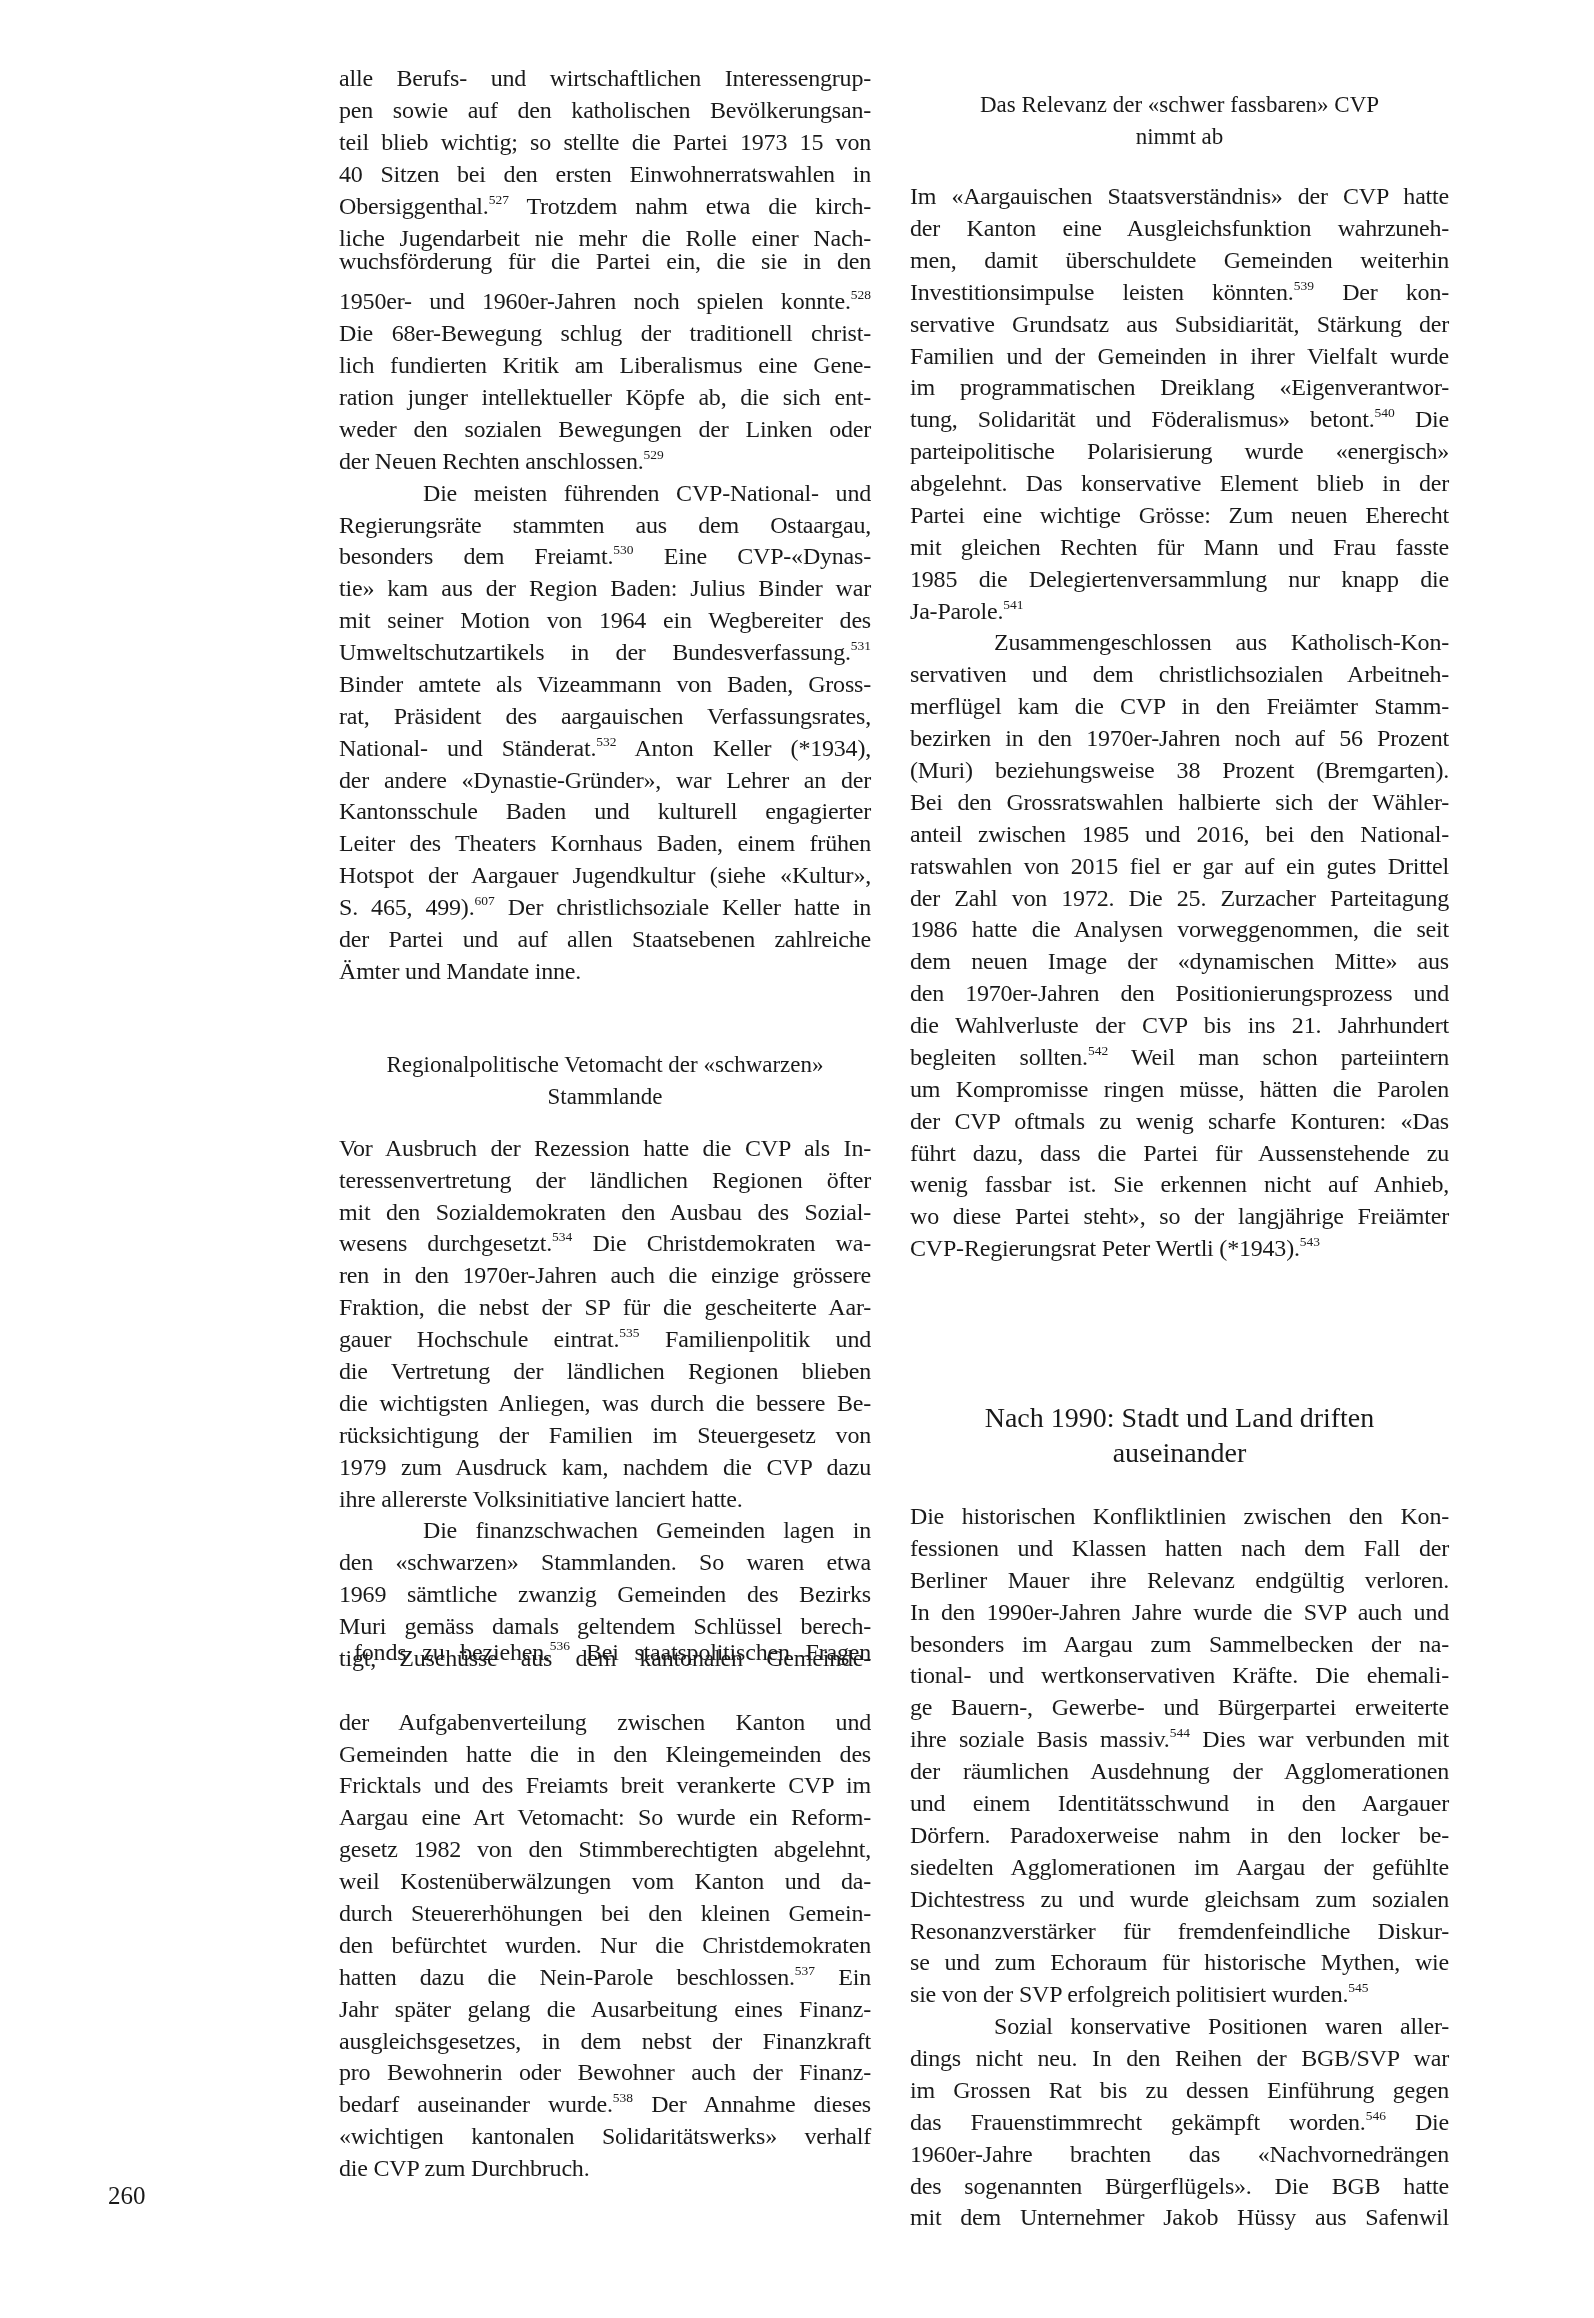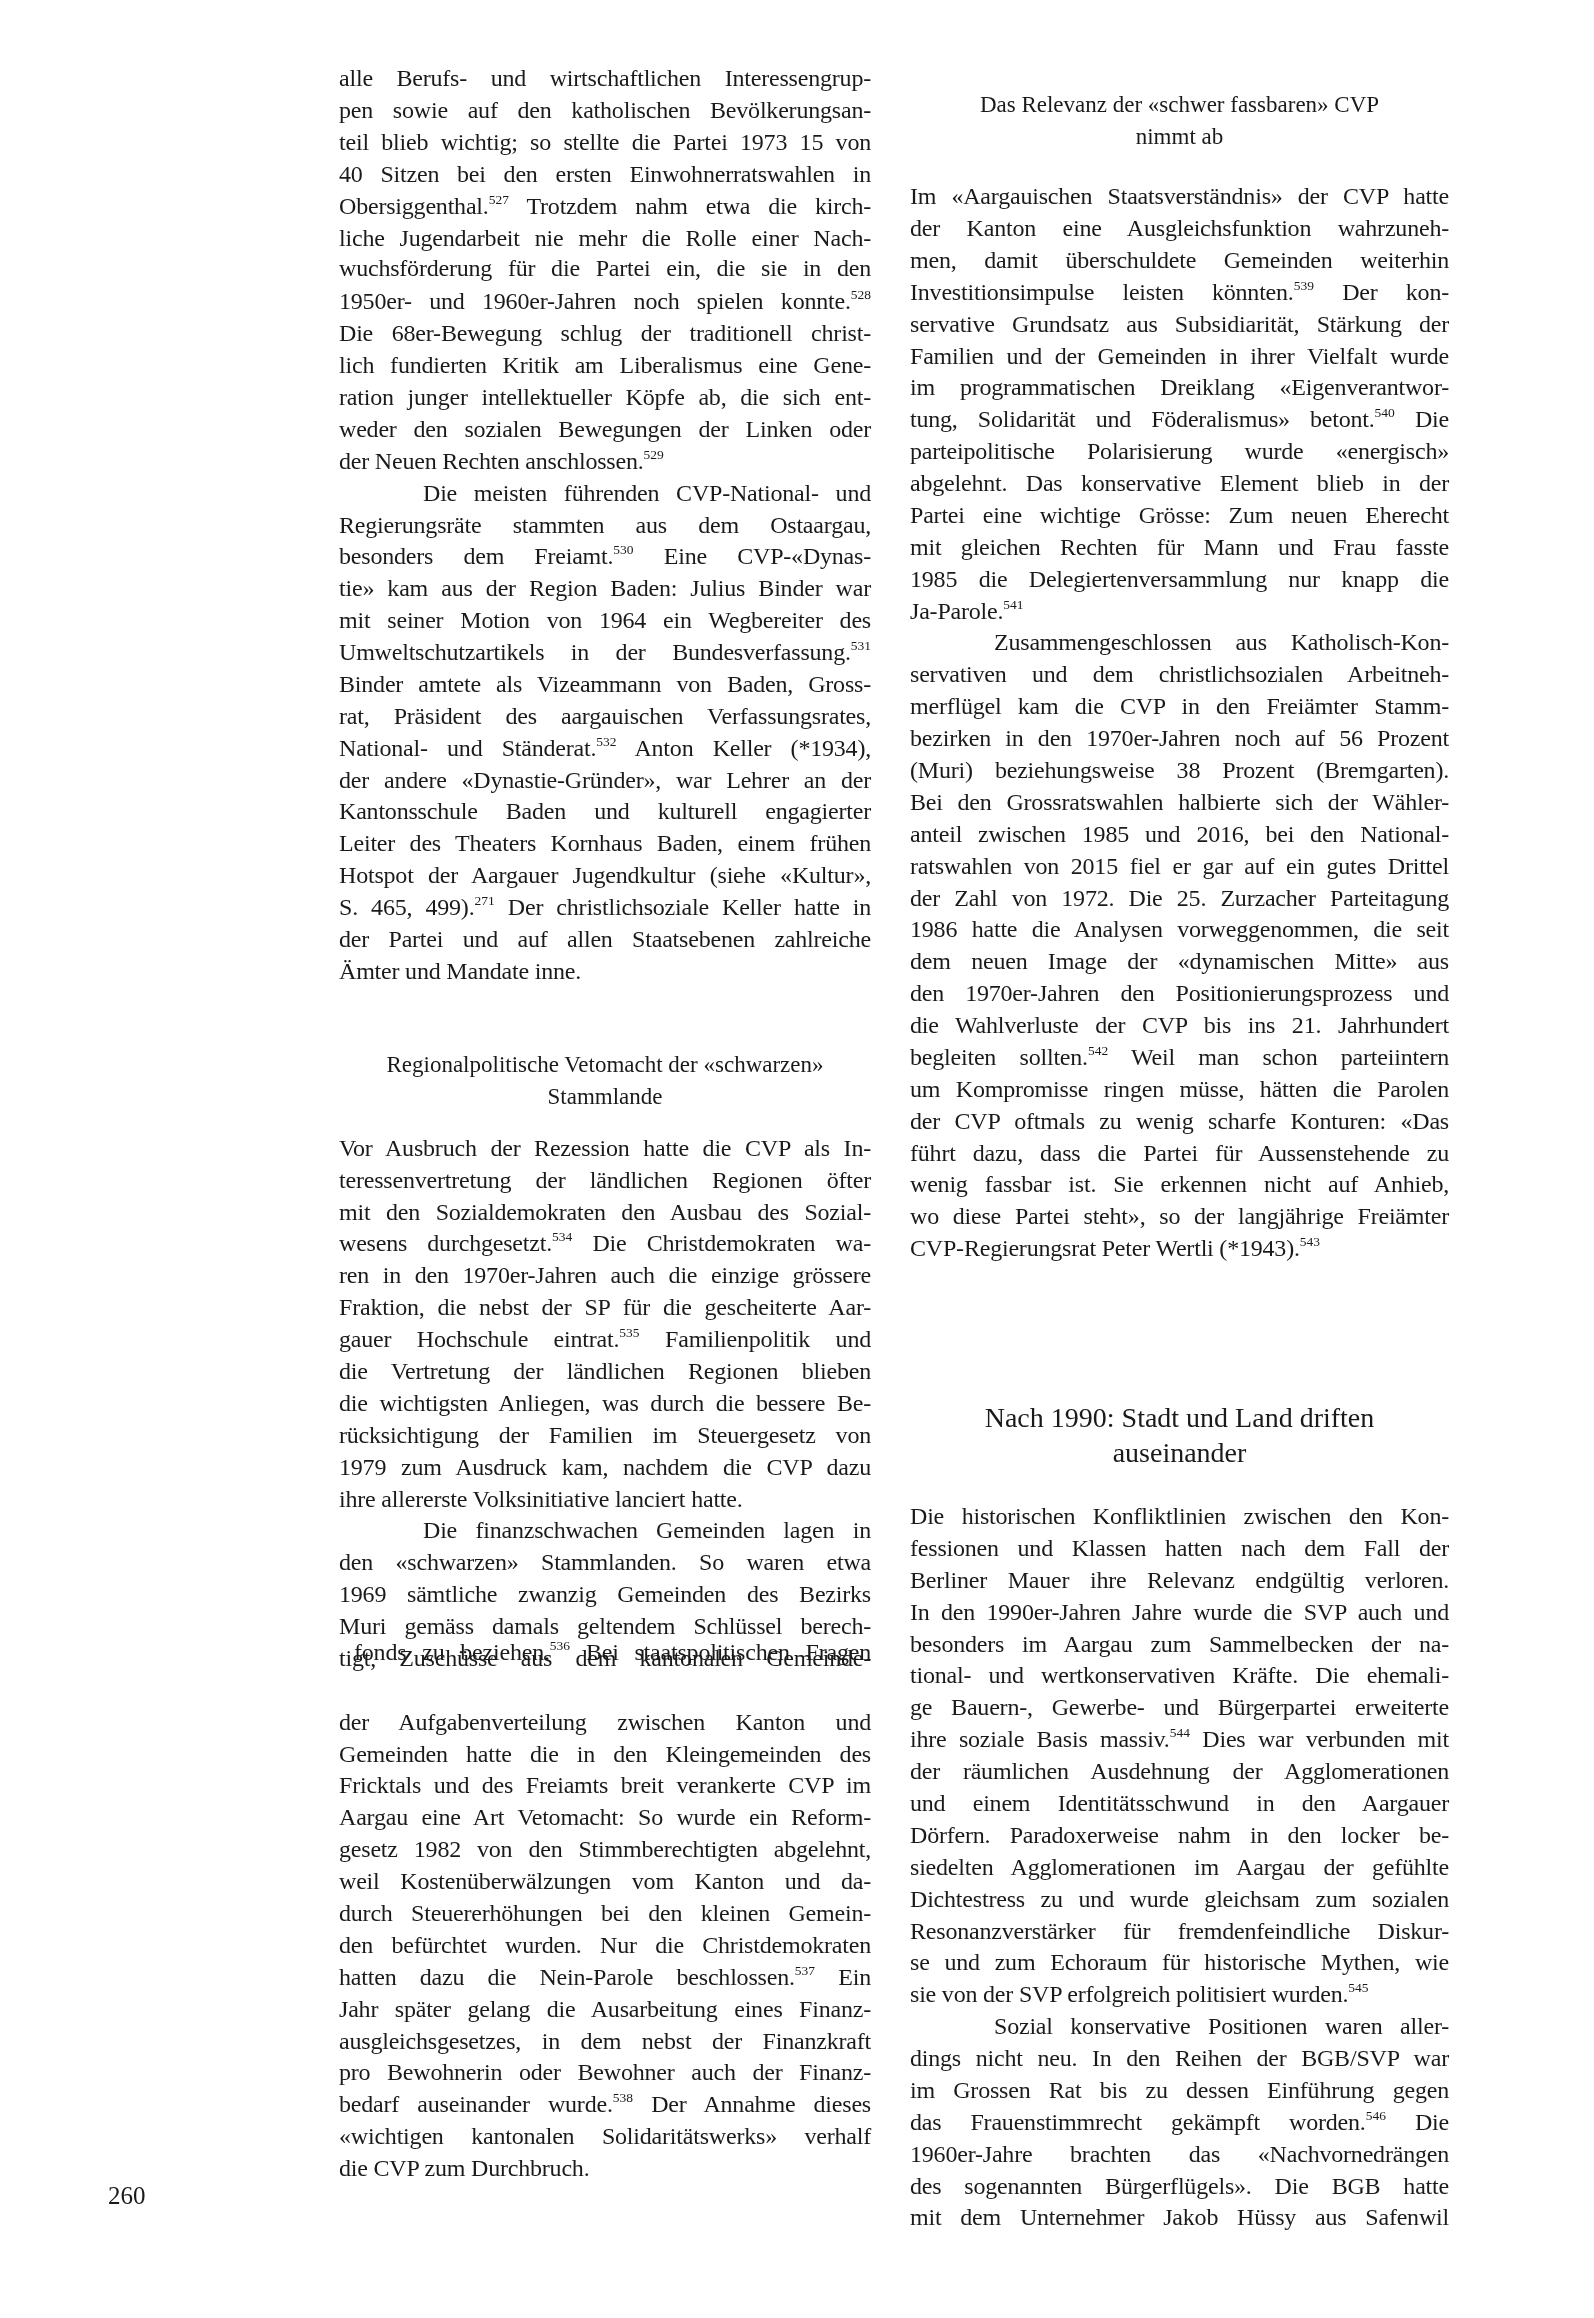--- a/index.html
+++ b/index.html
@@ -34,41 +34,41 @@
 </head>
 <body>
 
 <div class="col col-left" id="col-left">
     <div class="line" style="top: 62px;"><span>alle Berufs- und wirtschaftlichen Interessengrup-</span></div>
     <div class="line" style="top: 94px;"><span>pen sowie auf den katholischen Bevölkerungsan-</span></div>
     <div class="line" style="top: 126px;"><span>teil blieb wichtig; so stellte die Partei 1973 15 von</span></div>
     <div class="line" style="top: 158px;"><span>40 Sitzen bei den ersten Einwohnerratswahlen in</span></div>
     <div class="line" style="top: 190px;"><span>Obersiggenthal.</span><sup class="fn">527</sup><span> Trotzdem nahm etwa die kirch-</span></div>
     <div class="line" style="top: 222px;"><span>liche Jugendarbeit nie mehr die Rolle einer Nach-</span></div>
-    <div class="line" style="top: 252px;"><span>wuchsförderung für die Partei ein, die sie in den</span></div>
+    <div class="line" style="top: 245px;"><span>wuchsförderung für die Partei ein, die sie in den</span></div>
     <div class="line" style="top: 285px;"><span>1950er- und 1960er-Jahren noch spielen konnte.</span><sup class="fn">528</sup></div>
     <div class="line" style="top: 317px;"><span>Die 68er-Bewegung schlug der traditionell christ-</span></div>
     <div class="line" style="top: 349px;"><span>lich fundierten Kritik am Liberalismus eine Gene-</span></div>
     <div class="line" style="top: 381px;"><span>ration junger intellektueller Köpfe ab, die sich ent-</span></div>
     <div class="line" style="top: 413px;"><span>weder den sozialen Bewegungen der Linken oder</span></div>
     <div class="line last" style="top: 445px;"><span>der Neuen Rechten anschlossen.</span><sup class="fn">529</sup></div>
     <div class="line indent" style="top: 477px;"><span>Die meisten führenden CVP-National- und</span></div>
     <div class="line" style="top: 509px;"><span>Regierungsräte stammten aus dem Ostaargau,</span></div>
     <div class="line" style="top: 540px;"><span>besonders dem Freiamt.</span><sup class="fn">530</sup><span> Eine CVP-«Dynas-</span></div>
     <div class="line" style="top: 572px;"><span>tie» kam aus der Region Baden: Julius Binder war</span></div>
     <div class="line" style="top: 604px;"><span>mit seiner Motion von 1964 ein Wegbereiter des</span></div>
     <div class="line" style="top: 636px;"><span>Umweltschutzartikels in der Bundesverfassung.</span><sup class="fn">531</sup></div>
     <div class="line" style="top: 668px;"><span>Binder amtete als Vizeammann von Baden, Gross-</span></div>
     <div class="line" style="top: 700px;"><span>rat, Präsident des aargauischen Verfassungsrates,</span></div>
     <div class="line" style="top: 732px;"><span>National- und Ständerat.</span><sup class="fn">532</sup><span> Anton Keller (*1934),</span></div>
     <div class="line" style="top: 764px;"><span>der andere «Dynastie-Gründer», war Lehrer an der</span></div>
     <div class="line" style="top: 795px;"><span>Kantonsschule Baden und kulturell engagierter</span></div>
     <div class="line" style="top: 827px;"><span>Leiter des Theaters Kornhaus Baden, einem frühen</span></div>
     <div class="line" style="top: 859px;"><span>Hotspot der Aargauer Jugendkultur (siehe «Kultur»,</span></div>
-    <div class="line" style="top: 891px;"><span>S. 465, 499).</span><sup class="fn">271</sup><span> Der christlichsoziale Keller hatte in</span></div>
+    <div class="line" style="top: 891px;"><span>S. 465, 499).</span><sup class="fn">607</sup><span> Der christlichsoziale Keller hatte in</span></div>
     <div class="line" style="top: 923px;"><span>der Partei und auf allen Staatsebenen zahlreiche</span></div>
     <div class="line last" style="top: 955px;"><span>Ämter und Mandate inne.</span></div>
     <div class="head" style="top: 1049px;">Regionalpolitische Vetomacht der «schwarzen»</div>
     <div class="head" style="top: 1081px;">Stammlande</div>
     <div class="line" style="top: 1132px;"><span>Vor Ausbruch der Rezession hatte die CVP als In-</span></div>
     <div class="line" style="top: 1164px;"><span>teressenvertretung der ländlichen Regionen öfter</span></div>
     <div class="line" style="top: 1196px;"><span>mit den Sozialdemokraten den Ausbau des Sozial-</span></div>
     <div class="line" style="top: 1227px;"><span>wesens durchgesetzt.</span><sup class="fn">534</sup><span> Die Christdemokraten wa-</span></div>
     <div class="line" style="top: 1259px;"><span>ren in den 1970er-Jahren auch die einzige grössere</span></div>
     <div class="line" style="top: 1291px;"><span>Fraktion, die nebst der SP für die gescheiterte Aar-</span></div>

